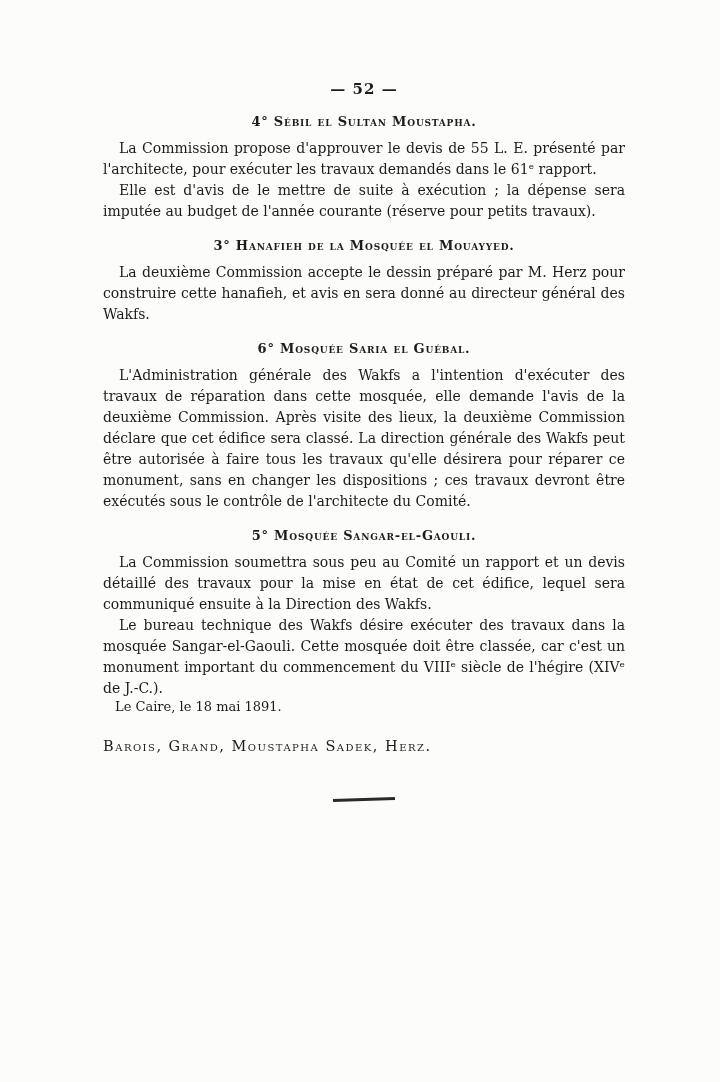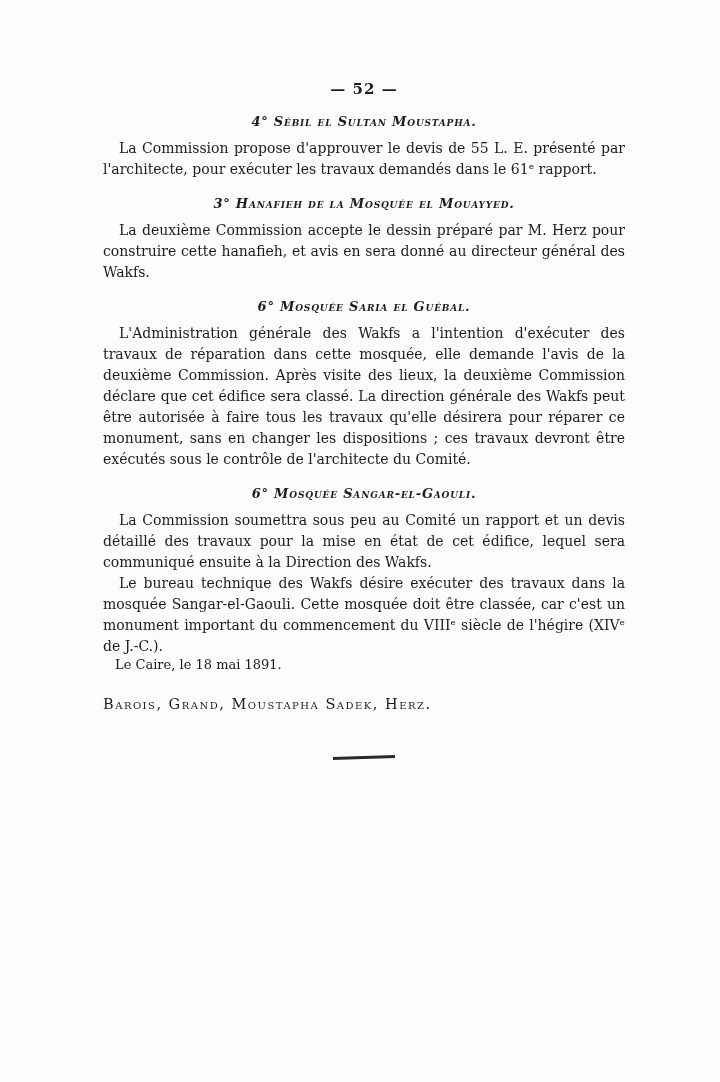--- a/index.html
+++ b/index.html
@@ -29,21 +29,20 @@
     letter-spacing: 1px;
     margin-bottom: 16px;
   }
   .heading {
     text-align: center;
     font-size: 13px;
     font-weight: bold;
     font-variant: small-caps;
     letter-spacing: 0.8px;
     margin: 16px 0 9px 0;
-    font-style: italic;
   }
   .para {
     font-size: 14px;
     line-height: 21px;
     text-align: justify;
     text-indent: 16px;
   }
   .dateline {
     font-size: 13px;
     text-indent: 12px;
@@ -68,28 +67,29 @@
 </head>
 <body>
 
 <div class="page">
   <div class="content">
 
     <div class="page-number">— 52 —</div>
 
     <h2 class="heading">4° Sébil el Sultan Moustapha.</h2>
     <p class="para">La Commission propose d'approuver le devis de 55 L. E. présenté par l'architecte, pour exécuter les travaux demandés dans le 61ᵉ rapport.</p>
+    <p class="para">Elle est d'avis de le mettre de suite à exécution ; la dépense sera imputée au budget de l'année courante (réserve pour petits travaux).</p>
 
     <h2 class="heading">3° Hanafieh de la Mosquée el Mouayyed.</h2>
     <p class="para">La deuxième Commission accepte le dessin préparé par M. Herz pour construire cette hanafieh, et avis en sera donné au directeur général des Wakfs.</p>
 
     <h2 class="heading">6° Mosquée Saria el Guébal.</h2>
     <p class="para">L'Administration générale des Wakfs a l'intention d'exécuter des travaux de réparation dans cette mosquée, elle demande l'avis de la deuxième Commission. Après visite des lieux, la deuxième Commission déclare que cet édifice sera classé. La direction générale des Wakfs peut être autorisée à faire tous les travaux qu'elle désirera pour réparer ce monument, sans en changer les dispositions ; ces travaux devront être exécutés sous le contrôle de l'architecte du Comité.</p>
 
-    <h2 class="heading">6° Mosquée Sangar-el-Gaouli.</h2>
+    <h2 class="heading">5° Mosquée Sangar-el-Gaouli.</h2>
     <p class="para">La Commission soumettra sous peu au Comité un rapport et un devis détaillé des travaux pour la mise en état de cet édifice, lequel sera communiqué ensuite à la Direction des Wakfs.</p>
     <p class="para">Le bureau technique des Wakfs désire exécuter des travaux dans la mosquée Sangar-el-Gaouli. Cette mosquée doit être classée, car c'est un monument important du commencement du VIIIᵉ siècle de l'hégire (XIVᵉ de J.-C.).</p>
 
     <p class="dateline">Le Caire, le 18 mai 1891.</p>
 
     <p class="signatures">Barois, Grand, Moustapha Sadek, Herz.</p>
 
     <div class="end-rule"></div>
 
   </div>

